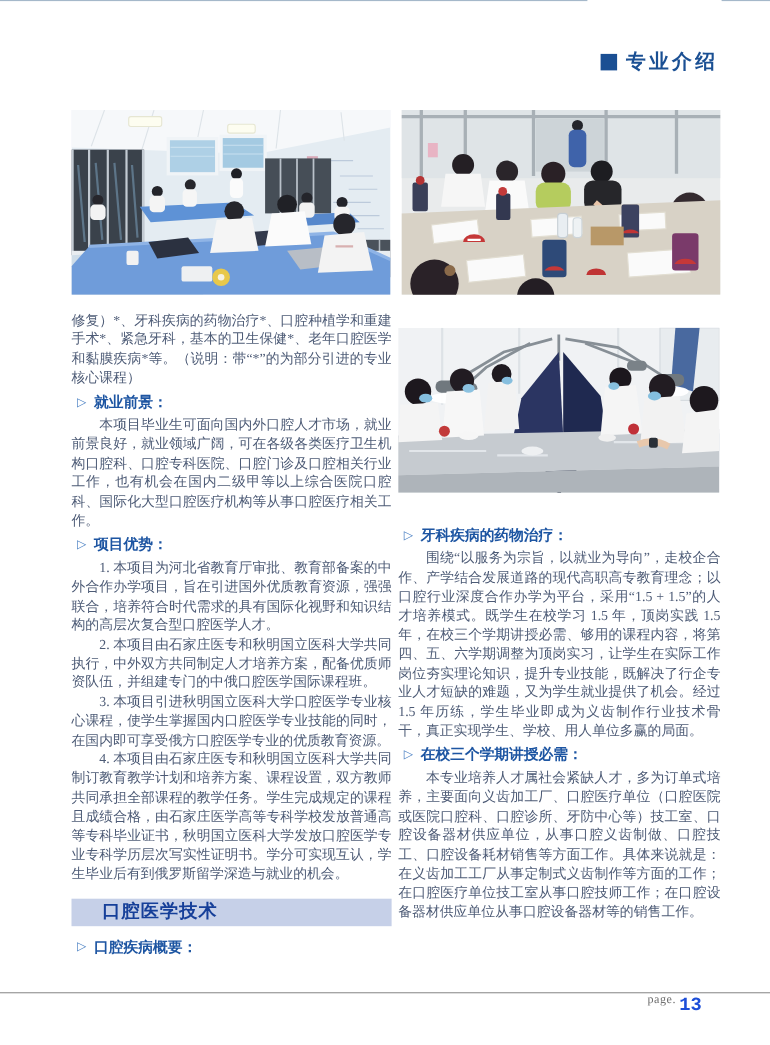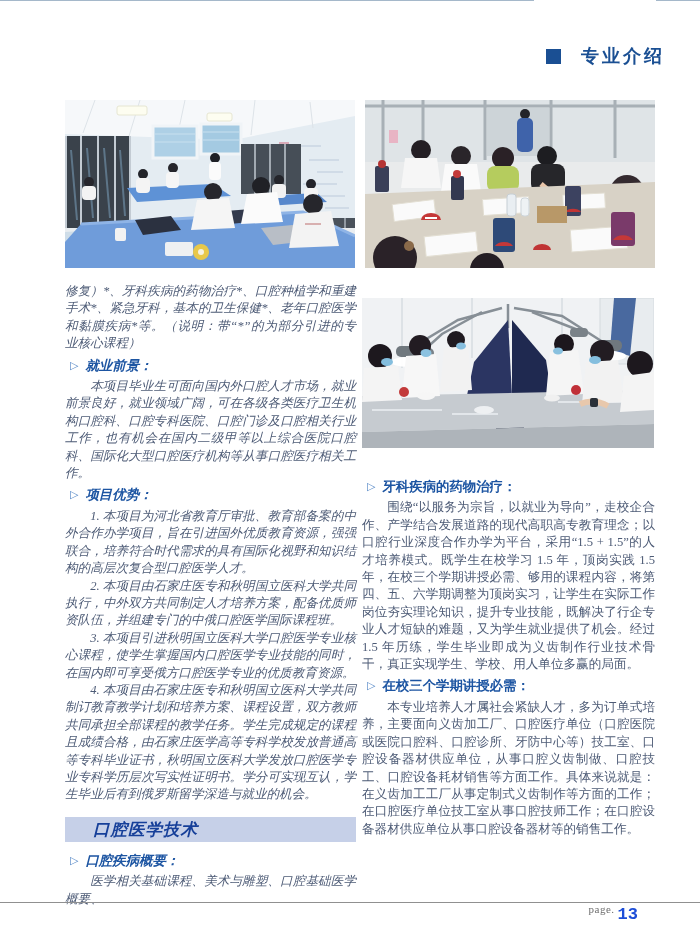--- a/index.html
+++ b/index.html
@@ -3,35 +3,35 @@
 <meta charset="utf-8">
 <style>
   * { margin:0; padding:0; box-sizing:border-box; }
   html,body { width:700px; height:950px; background:#ffffff; overflow:hidden; position:relative;
     font-family:"Liberation Serif","DejaVu Serif",serif; }
   .page { position:absolute; inset:0; background:#fff; }
 
   
   .hr-left  { position:absolute; left:0;  top:55; width:534px; height:1px; background:#a5b8ca; }
   .hr-right { position:absolute; left:656px; top:55; width:44px; height:1px; background:#a5b8ca; }
-  .header-title { position:absolute; left:546px; top:44px; display:flex; align-items:center; gap:20px; }
+  .header-title { position:absolute; left:546px; top:44px; display:flex; align-items:center; gap:8px; }
   .header-sq { width:15px; height:15px; background:#1a4f93; display:inline-block; }
   .header-txt { font-family:"Liberation Sans","DejaVu Sans",sans-serif; font-weight:bold;
     font-size:18px; color:#1a4f93; letter-spacing:3px; white-space:nowrap; }
 
   
   .photo { position:absolute; display:block; }
   #photo1 { left:65px;  top:100px; }
   #photo2 { left:365px; top:100px; }
   #photo3 { left:362px; top:298px; }
 
   
   .col { position:absolute; font-size:12.6px; line-height:17.4px; color:#4d5b76;
     text-align:justify; }
-  .col-left  { left:65px;  top:283px; width:291px;font-style:italic; }
+  .col-left  { left:65px;  top:283px; width:291px; }
   .col-right { left:362px; top:474px; width:293px; }
   p.body { margin:0; text-indent:2em; }
   p.cont { margin:0; text-indent:0; }
 
   .sec-head { display:flex; align-items:baseline; gap:7px; padding-left:5px;
     margin:4px 0 3px 0; font-family:"Liberation Sans","DejaVu Sans",sans-serif;
     font-weight:bold; font-size:13.4px; color:#1d55a2; line-height:17.4px; }
   .tri { color:#4d82c4; font-size:11px; font-family:"DejaVu Sans",sans-serif; transform:translateY(-1px); }
 
   .banner { margin:13px 0 10px 0; height:25px; line-height:25px; background:#c6d0e8;
@@ -298,21 +298,20 @@
     <p class="body">2. 本项目由石家庄医专和秋明国立医科大学共同执行，中外双方共同制定人才培养方案，配备优质师资队伍，并组建专门的中俄口腔医学国际课程班。</p>
     <p class="body">3. 本项目引进秋明国立医科大学口腔医学专业核心课程，使学生掌握国内口腔医学专业技能的同时，在国内即可享受俄方口腔医学专业的优质教育资源。</p>
     <p class="body">4. 本项目由石家庄医专和秋明国立医科大学共同制订教育教学计划和培养方案、课程设置，双方教师共同承担全部课程的教学任务。学生完成规定的课程且成绩合格，由石家庄医学高等专科学校发放普通高等专科毕业证书，秋明国立医科大学发放口腔医学专业专科学历层次写实性证明书。学分可实现互认，学生毕业后有到俄罗斯留学深造与就业的机会。</p>
 
     <div class="banner">口腔医学技术</div>
 
     <div class="sec-head">
       <span class="tri">▷</span>
       <span>口腔疾病概要：</span>
     </div>
-    <p class="body">医学相关基础课程、美术与雕塑、口腔基础医学概要、</p>
   </div>
 
   <div class="col col-right">
 
     <div class="sec-head">
       <span class="tri">▷</span>
       <span>牙科疾病的药物治疗：</span>
     </div>
     <p class="body">围绕“以服务为宗旨，以就业为导向”，走校企合作、产学结合发展道路的现代高职高专教育理念；以口腔行业深度合作办学为平台，采用“1.5 + 1.5”的人才培养模式。既学生在校学习 1.5 年，顶岗实践 1.5 年，在校三个学期讲授必需、够用的课程内容，将第四、五、六学期调整为顶岗实习，让学生在实际工作岗位夯实理论知识，提升专业技能，既解决了行企专业人才短缺的难题，又为学生就业提供了机会。经过 1.5 年历练，学生毕业即成为义齿制作行业技术骨干，真正实现学生、学校、用人单位多赢的局面。</p>
 

